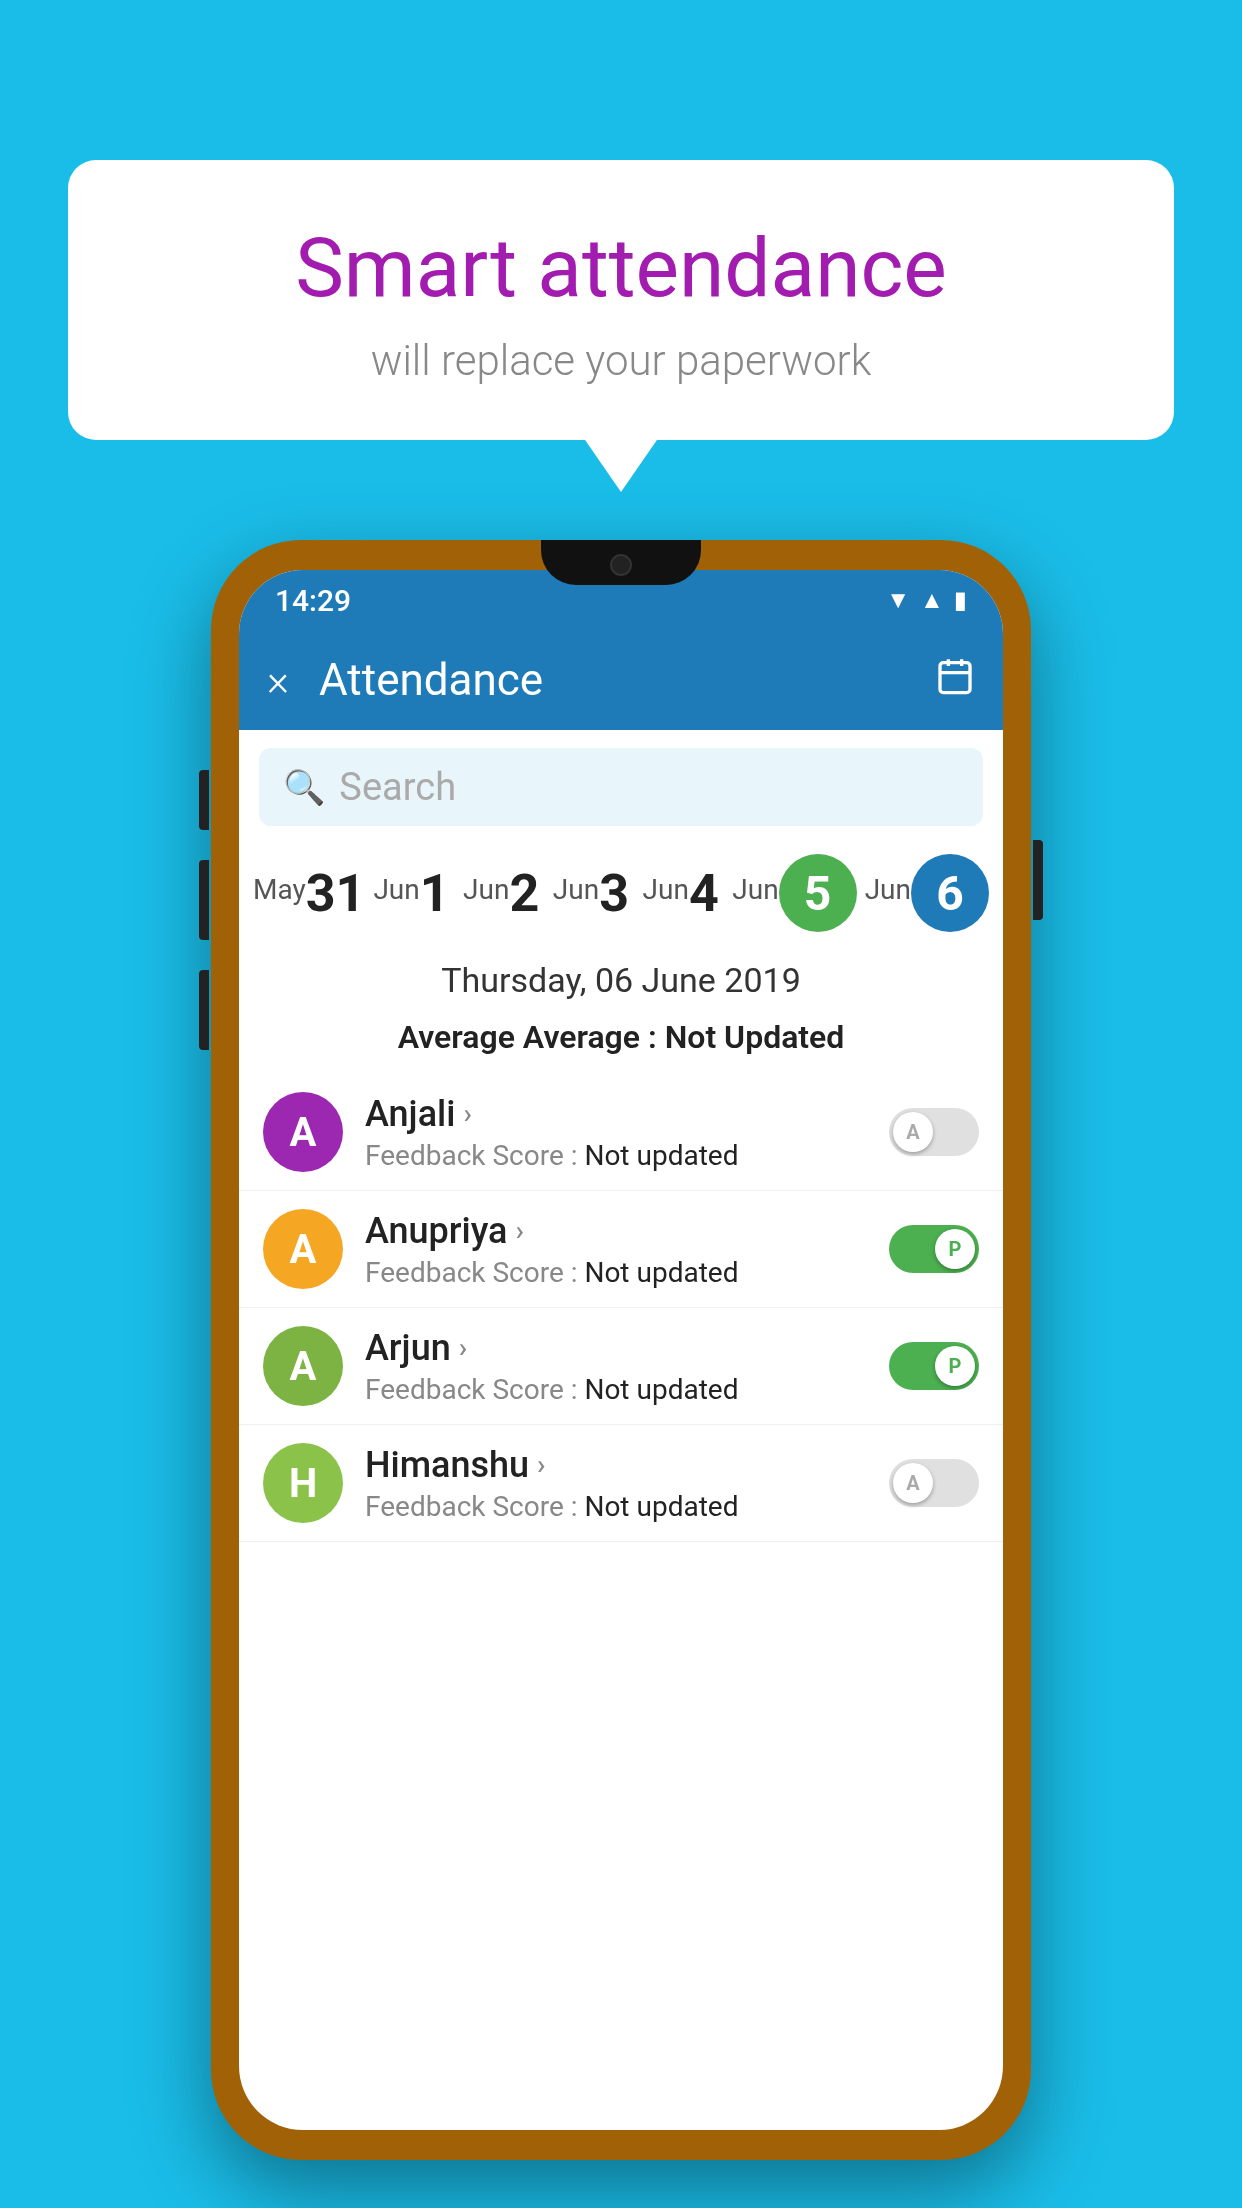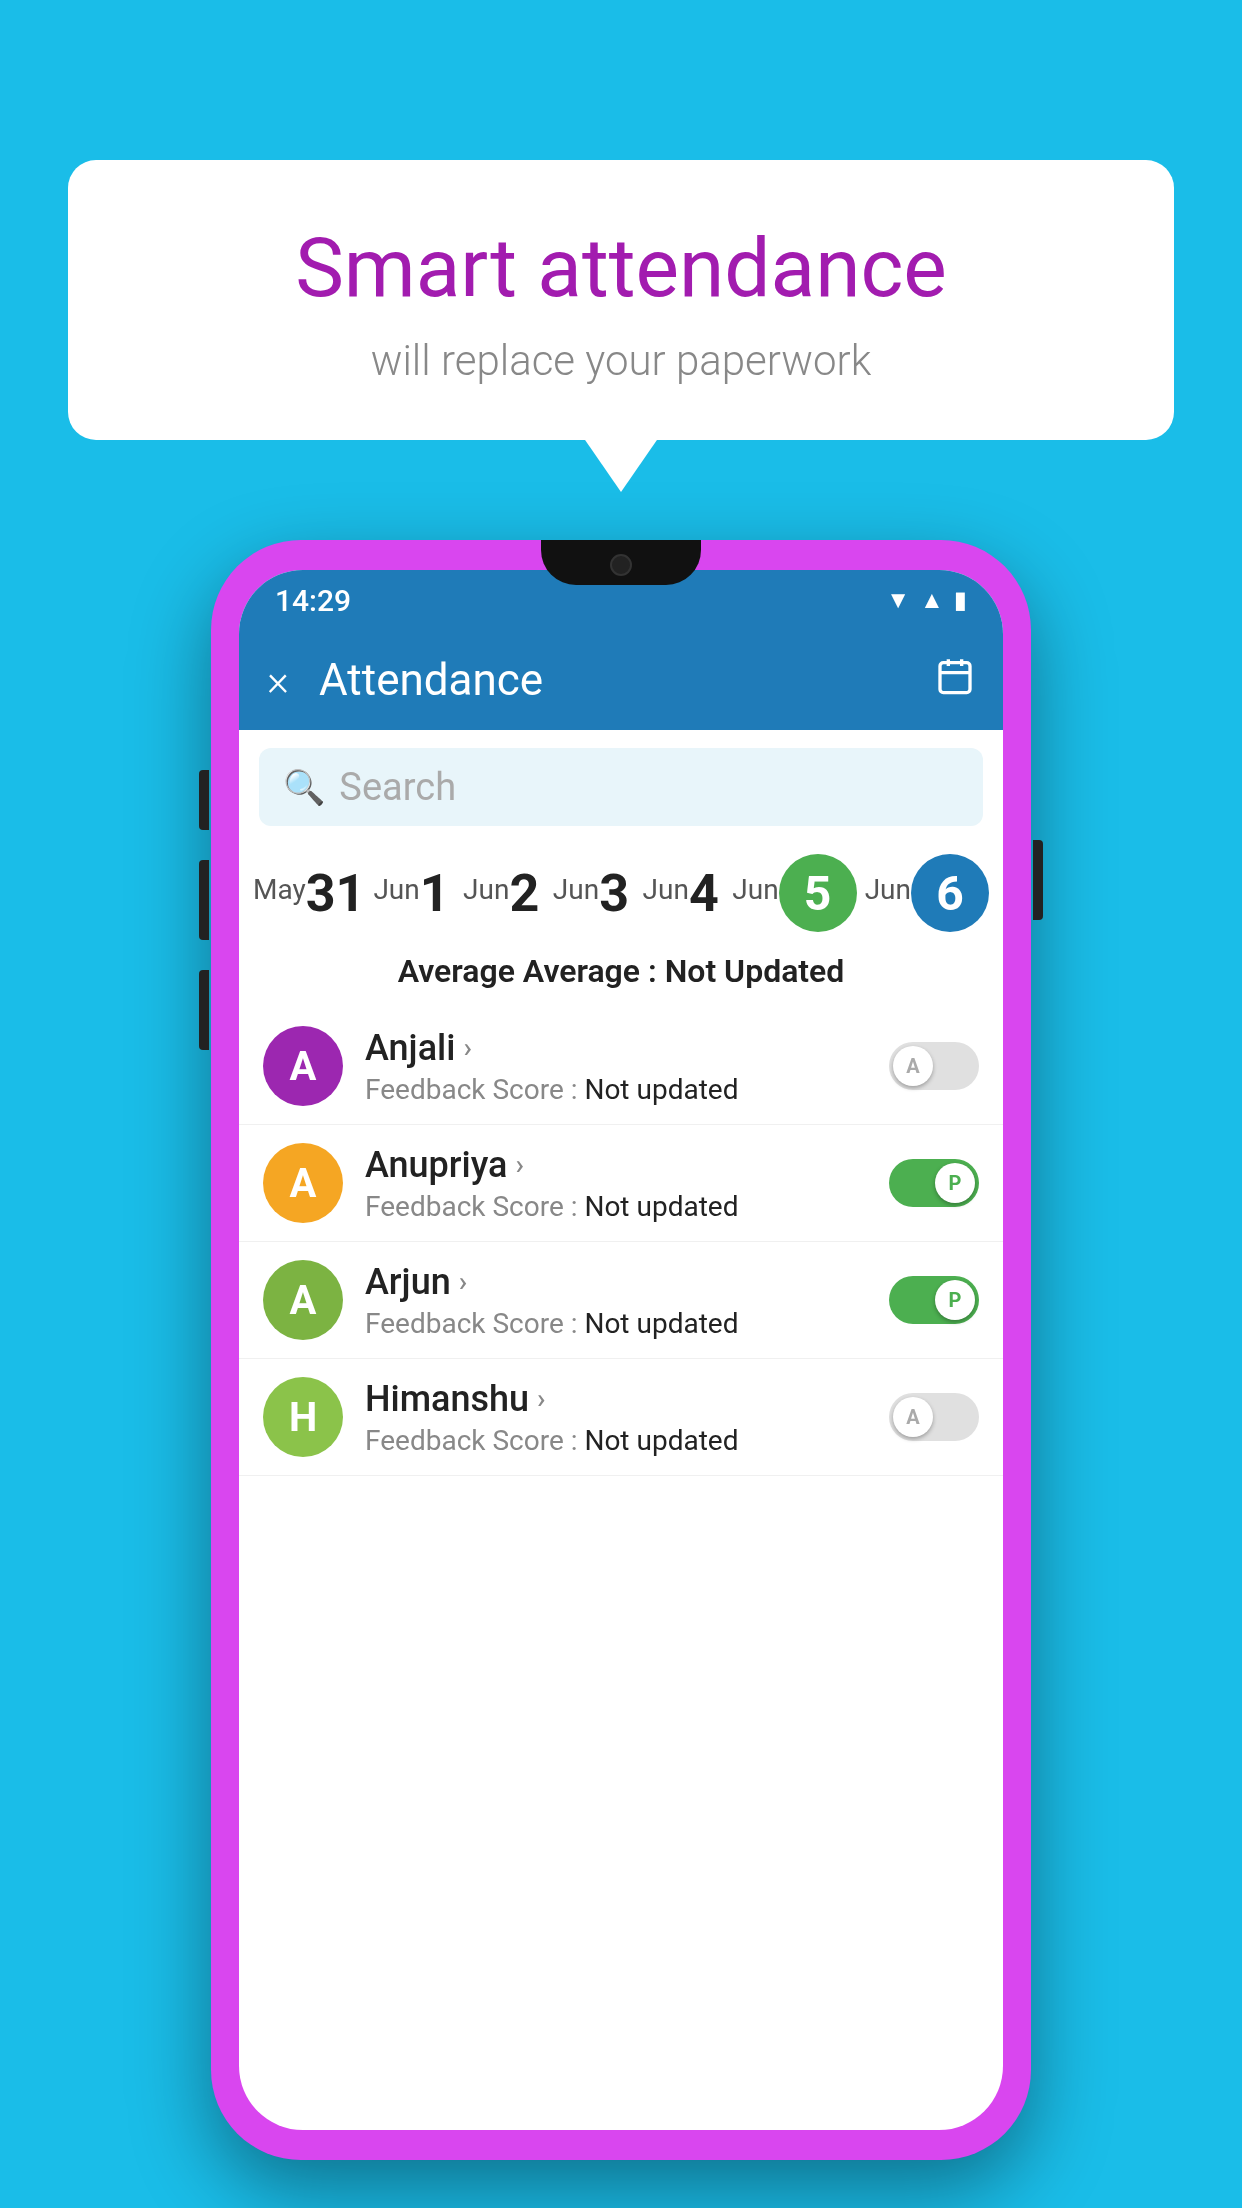--- a/index.html
+++ b/index.html
@@ -60,21 +60,21 @@
       position: absolute;
       top: 540px;
       left: 50%;
       transform: translateX(-50%);
       width: 820px;
     }
 
     .phone-frame {
       width: 820px;
       height: 1620px;
-      background: #d946ef;
+      background: #a16207;
       border-radius: 90px;
       position: relative;
       padding: 30px 28px;
       box-shadow: 0 30px 80px rgba(0,0,0,0.4);
     }
 
     
     .phone-notch {
       position: absolute;
       top: 0;
@@ -502,20 +502,21 @@
           <div class="date-item active-green">
             <div class="date-month">Jun</div>
             <div class="date-day-circle">5</div>
           </div>
           <div class="date-item active-blue">
             <div class="date-month">Jun</div>
             <div class="date-day-circle">6</div>
           </div>
         </div>
 
+      <div class="selected-date-label">Thursday, 06 June 2019</div>
 
 
       <div class="avg-feedback">
         <span>Average Average :</span>
         <span>Not Updated</span>
       </div>
 
       <div class="student-list" id="student-list">
           <div class="student-item">
             <div class="student-avatar" style="background: rgb(156, 39, 176);">A</div>

